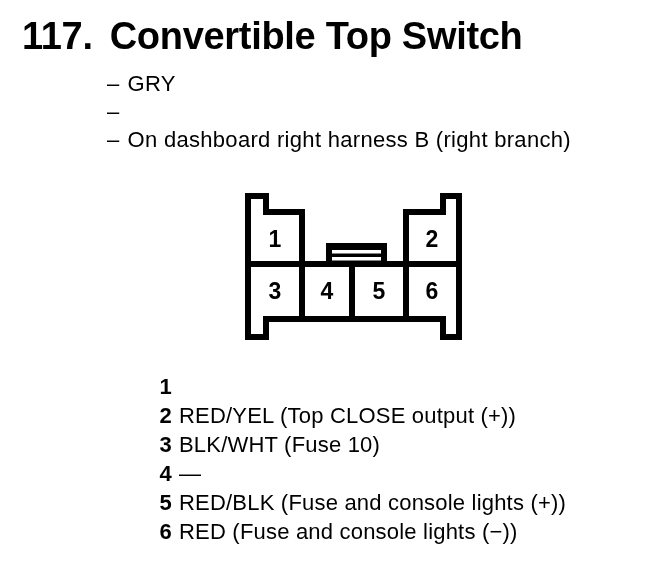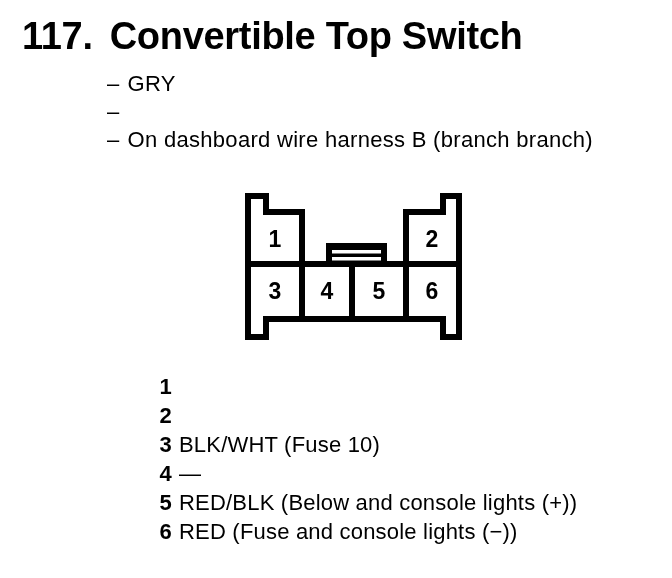--- a/index.html
+++ b/index.html
@@ -84,21 +84,21 @@
   <div class="notes">
     <div class="note">
       <span>–</span>
       <span>GRY</span>
     </div>
     <div class="note">
       <span>–</span>
     </div>
     <div class="note">
       <span>–</span>
-      <span>On dashboard wire harness B (branch branch)</span>
+      <span>On dashboard right harness B (right branch)</span>
     </div>
   </div>
 
   <svg class="diagram-svg" width="228" height="160" viewBox="0 0 228 160">
 
     <path d="M8,8 H26 V24 H62 V76 H166 V24 H203 V8 H219 V149 H203 V131 H26 V149 H8 Z" fill="#ffffff" stroke="#000000" stroke-width="6" stroke-linejoin="miter"></path>
 
     <g>
       <rect x="86" y="55" width="61" height="21" fill="#000000"></rect>
       <rect x="92" y="62" width="49" height="3.5" fill="#ffffff"></rect>
@@ -118,32 +118,33 @@
   <div class="pin-label pl-4">4</div>
   <div class="pin-label pl-5">5</div>
   <div class="pin-label pl-6">6</div>
 
   <div class="pin-list">
     <div class="pin-row">
       <span class="pn">1</span>
     </div>
     <div class="pin-row">
       <span class="pn">2</span>
+      <span class="pd">RED/YEL (Top CLOSE output (+))</span>
     </div>
     <div class="pin-row">
       <span class="pn">3</span>
       <span class="pd">BLK/WHT (Fuse 10)</span>
     </div>
     <div class="pin-row">
       <span class="pn">4</span>
       <span class="pd">—</span>
     </div>
     <div class="pin-row">
       <span class="pn">5</span>
-      <span class="pd">RED/BLK (Below and console lights (+))</span>
+      <span class="pd">RED/BLK (Fuse and console lights (+))</span>
     </div>
     <div class="pin-row">
       <span class="pn">6</span>
       <span class="pd">RED (Fuse and console lights (−))</span>
     </div>
   </div>
 
 </div>
 
 </body></html>

